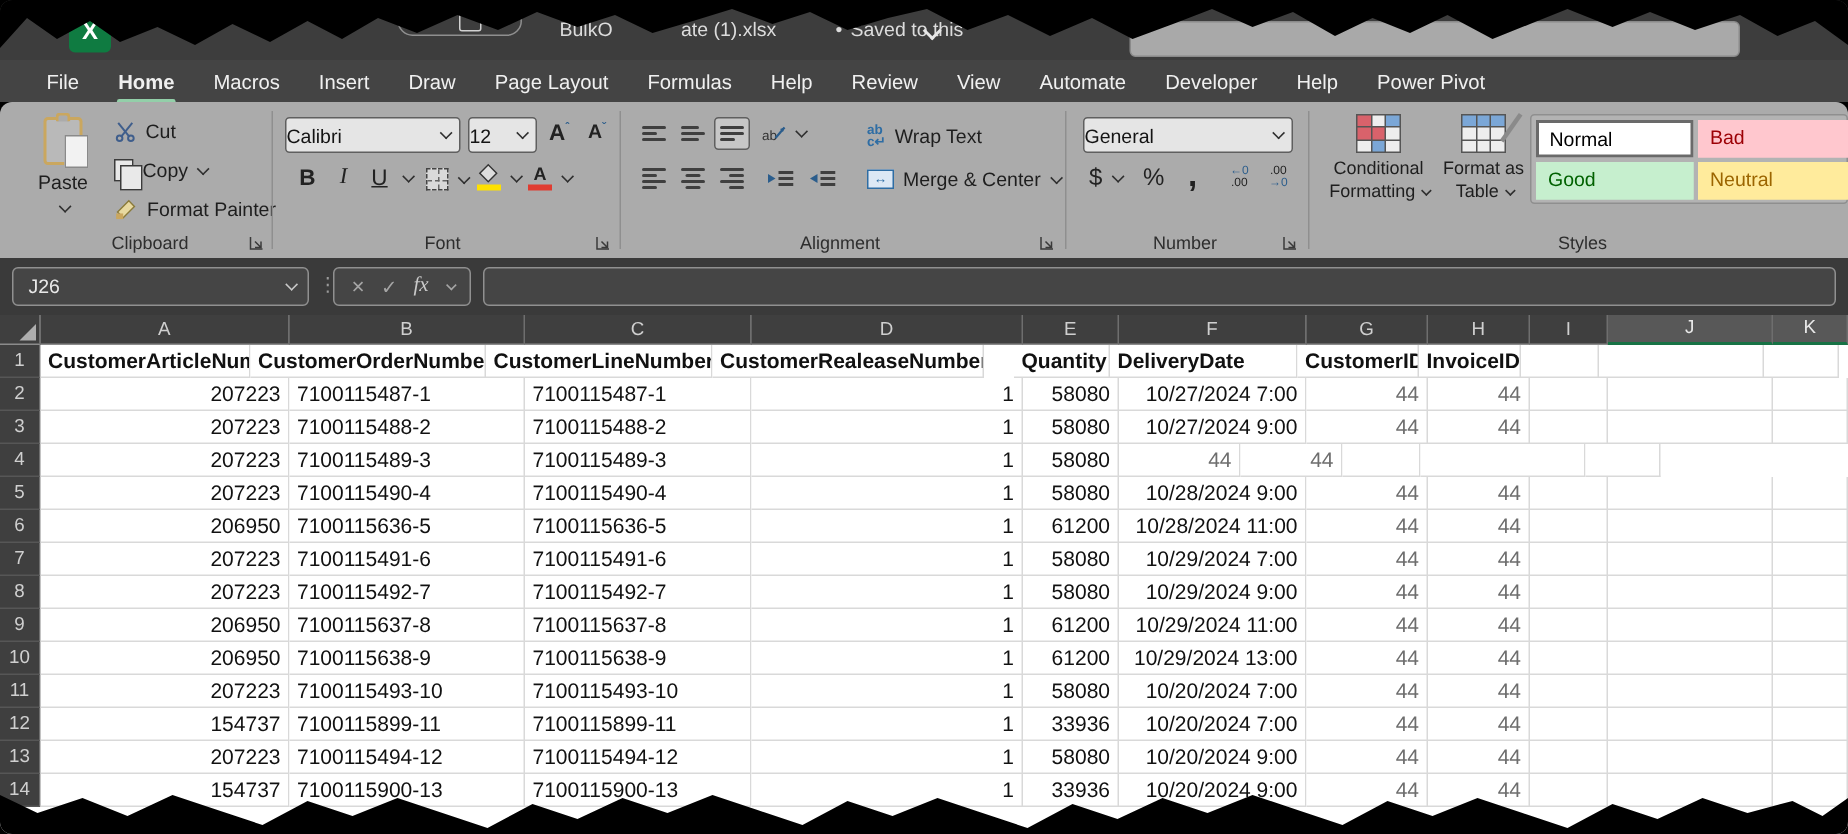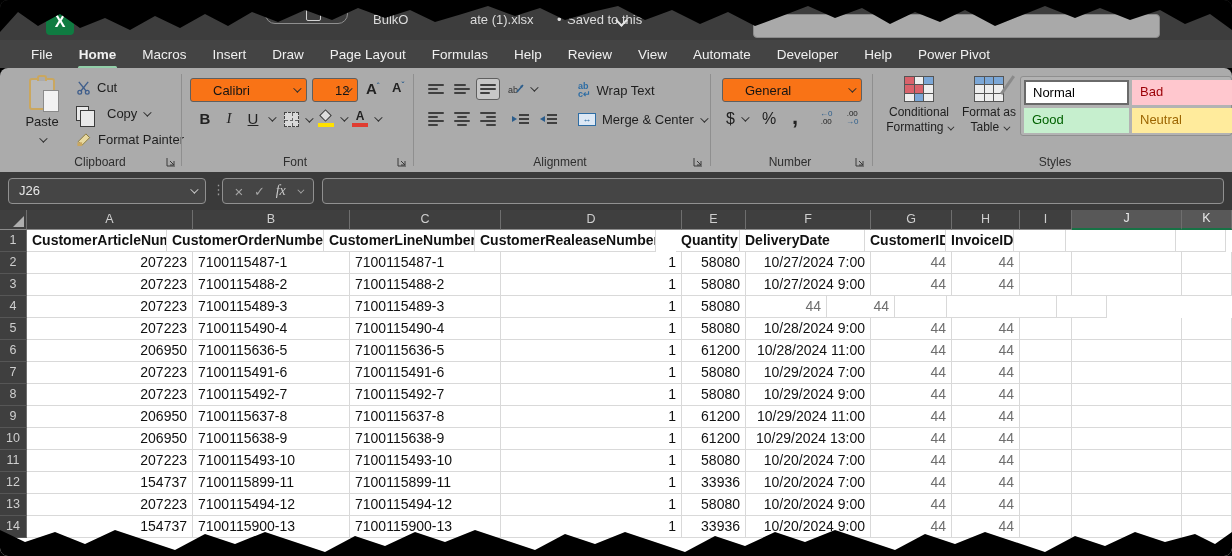--- a/index.html
+++ b/index.html
@@ -23,21 +23,21 @@
   .rtab.active:after{content:"";position:absolute;left:12px;right:12px;bottom:-2px;height:3px;background:#93cfa9;border-radius:2px;}
 
   
   .ribbon{position:absolute;left:0;top:68px;width:1232px;height:104px;background:#ababab;border-radius:8px 8px 0 0;}
   .gsep{position:absolute;top:6px;bottom:6px;width:1px;background:#8f8f8f;}
   .glabel{position:absolute;bottom:3px;font-size:12px;color:#2e2e2e;text-align:center;}
   .launcher{position:absolute;bottom:4px;width:11px;height:11px;}
   .launcher svg{display:block;}
   .btn-label{font-size:13px;color:#1e1e1e;white-space:nowrap;}
   .chev{display:inline-block;width:6px;height:6px;border-right:1.5px solid #2e2e2e;border-bottom:1.5px solid #2e2e2e;transform:rotate(45deg) translateY(-2px);}
-  .combo{position:absolute;height:24px;background:#f97316;border:1px solid #5f5f5f;border-radius:3px;display:flex;align-items:center;padding:0 22px;font-size:13px;color:#141414;}
+  .combo{position:absolute;height:24px;background:#e5e5e5;border:1px solid #5f5f5f;border-radius:3px;display:flex;align-items:center;padding:0 0;font-size:13px;color:#141414;}
   .combo .chev{position:absolute;right:7px;top:8px;}
   
   .paste-btn{position:absolute;left:18px;top:10px;width:48px;height:84px;text-align:center;}
   .clip-ico{position:relative;margin:0 auto;width:26px;height:32px;border:2px solid #caa75f;border-radius:3px;background:#b9b9b9;}
   .clip-ico .clip-top{position:absolute;left:6px;top:-5px;width:10px;height:6px;border:2px solid #caa75f;border-bottom:none;border-radius:3px 3px 0 0;background:#ababab;}
   .clip-ico .sheet{position:absolute;right:-6px;bottom:-4px;width:16px;height:22px;background:#f2f2f2;border:1px solid #8a8a8a;}
   .sm-row{position:absolute;display:flex;align-items:center;gap:6px;}
   .pages-ico{position:relative;width:13px;height:15px;border:1.5px solid #3b3b3b;background:#e9e9e9;}
   .pages-ico:before{content:"";position:absolute;left:3px;top:3px;width:13px;height:15px;border:1.5px solid #3b3b3b;background:#e9e9e9;}
   
@@ -108,21 +108,21 @@
 </head>
 <body>
 
 <div id="app">
 
   <div class="titlebar">
     <div class="excel-logo">X</div>
     <div class="tb-outline"></div>
     <div class="pen-ico"></div>
     <span class="tb-text" style="left:373px">BulkO</span>
-    <span class="tb-text" style="left:470px">ate (1).xlsx</span>
+    <span class="tb-text" style="left:454px">ate (1).xlsx</span>
     <span class="tb-text" style="left:557px">•</span>
     <span class="tb-text" style="left:567px">Saved to this</span>
     <span class="tb-chev"></span>
     <div class="search-box"></div>
   </div>
 
   <div class="tabrow">
       <div class="rtab">File</div>
       <div class="rtab active">Home</div>
       <div class="rtab">Macros</div>
@@ -155,21 +155,21 @@
             <line x1="3" y1="2" x2="11" y2="12"></line>
             <line x1="13" y1="2" x2="5" y2="12"></line>
             <circle cx="4" cy="13" r="2"></circle>
             <circle cx="12" cy="13" r="2"></circle>
           </g>
         </svg>
       <span class="btn-label">Cut</span>
     </div>
     <div class="sm-row" style="left:76px;top:38px">
       <span class="pages-ico"></span>
-      <span class="btn-label" style="margin-left:12px">Copy</span>
+      <span class="btn-label" style="margin-left:0">Copy</span>
       <span class="chev"></span>
     </div>
     <div class="sm-row" style="left:76px;top:64px">
       <svg width="16" height="15" viewBox="0 0 16 16">
           <path d="M2 10 L10 2 L14 6 L6 14 Z" fill="#e8d9a0" stroke="#8a7a3a" stroke-width="1"></path>
           <rect x="1" y="11" width="5" height="4" fill="#caa75f"></rect>
         </svg>
       <span class="btn-label">Format Painter</span>
     </div>
     <div class="glabel" style="left:40px;width:120px">Clipboard</div>

